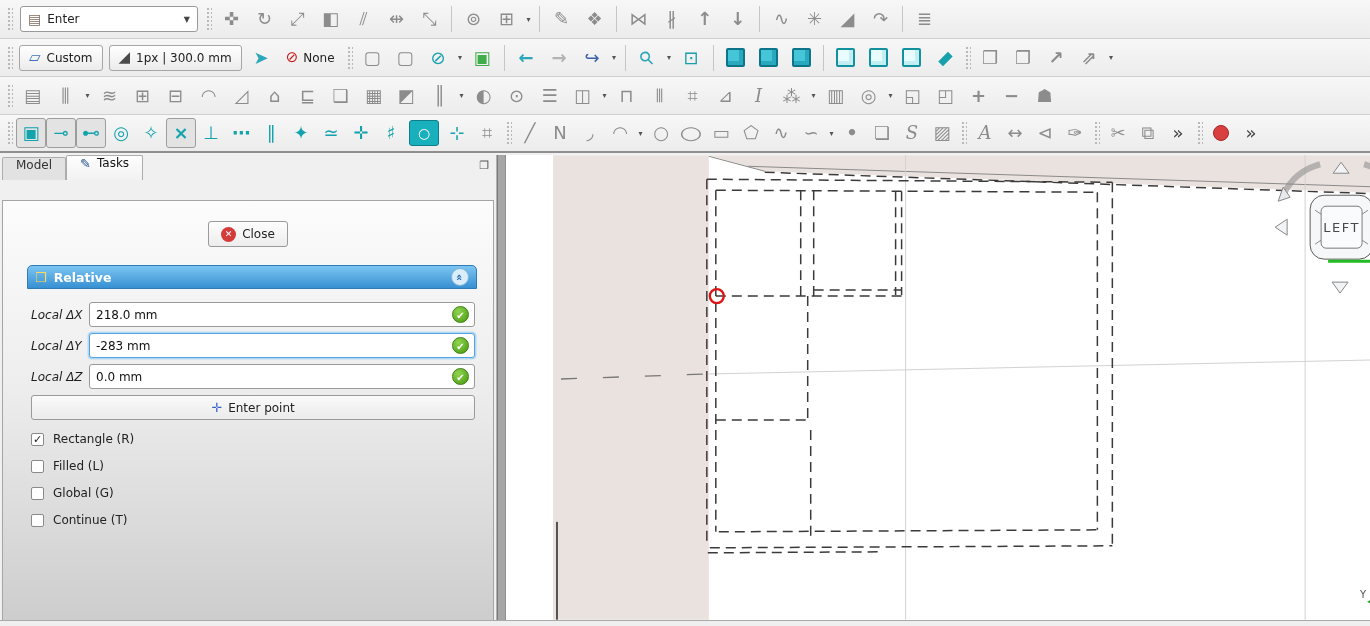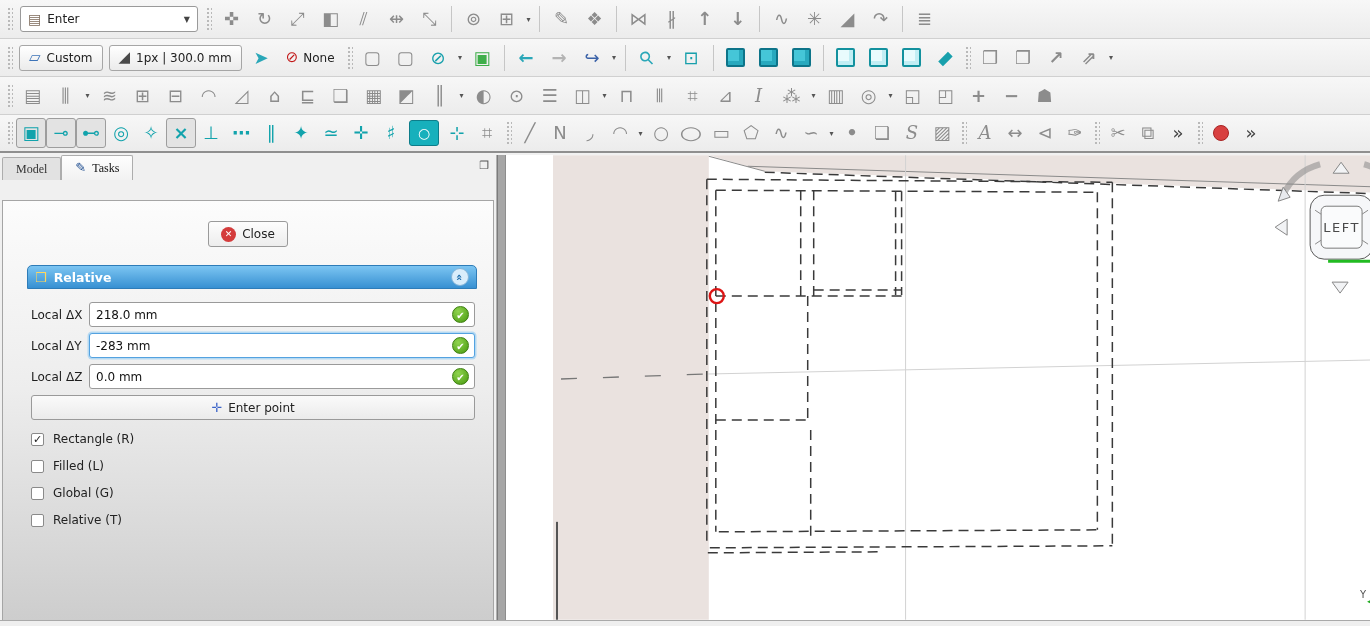--- a/index.html
+++ b/index.html
@@ -43,22 +43,22 @@
         box-shadow:inset -4px -4px 0 #28a9be;}
   .cube.wire{background:#e8fbfd;box-shadow:inset -4px -4px 0 #c2eef4;border:2px solid #13919e;}
   .reddot{width:14px;height:14px;border-radius:50%;background:#d84040;border:1px solid #a82424;}
   
   #panel{position:absolute;left:0;top:155px;width:497px;height:465px;background:#f0f0f0;
          border-right:1px solid #b0b0b0;box-sizing:border-box;}
   .cv-title{padding:4px 8px 2px 9px;color:#1d1d1d;}
   #dockico{position:absolute;right:7px;top:4px;color:#555;font-size:11px;}
   #tabs{display:flex;margin-left:2px;align-items:flex-end;height:25px;}
   .tab{height:23px;padding:0 13px;border:1px solid #adadad;border-bottom:none;
-       background:#e2e2e2;display:flex;align-items:center;gap:6px;border-radius:2px 2px 0 0;
-       box-sizing:border-box;color:#333;font-family:Liberation Serif, serif;}
+       background:#e2e2e2;display:flex;gap:6px;border-radius:2px 2px 0 0;
+       box-sizing:border-box;color:#333;}
   .tab.active{background:linear-gradient(#fefefe,#f2f2f2);height:25px;z-index:2;color:#111;}
   .tab .ticon{color:#1d4c8f;font-size:13px;}
   .pane{position:absolute;top:45px;left:2px;right:2px;bottom:0;border:1px solid #a5a5a5;
         border-bottom:none;background:linear-gradient(180deg,#fcfcfc 0%,#ededed 45%,#cdcdcd 100%);
         box-sizing:border-box;}
   .closebtn{width:78px;height:24px;margin:20px auto 0;border:1px solid #9a9a9a;border-radius:3px;
             background:linear-gradient(#fdfdfd,#ededed);display:flex;align-items:center;
             justify-content:center;gap:6px;}
   .xico{width:15px;height:15px;border-radius:50%;background:#d43c3c;color:#fff;font-size:9px;
         line-height:15px;text-align:center;font-weight:bold;}
@@ -66,21 +66,21 @@
              background:linear-gradient(#7cc5f2,#3790d2);display:flex;align-items:center;
              gap:7px;padding:0 7px;box-sizing:border-box;}
   .sect-title{color:#fff;font-weight:bold;font-size:12.5px;}
   .rectico{color:#ffd75e;font-size:13px;}
   .collapse{margin-left:auto;width:16px;height:16px;border-radius:50%;background:#d9edfb;
             border:1px solid #7fb2d8;color:#1d6cab;display:flex;align-items:center;
             justify-content:center;font-size:11px;font-weight:bold;}
   .collapse span{transform:rotate(90deg);display:inline-block;}
   #fields{margin-top:13px;}
   .frow{display:flex;align-items:center;margin:0 18px 6px 28px;}
-  .flabel{width:58px;flex:none;color:#1d1d1d;}
+  .flabel{width:58px;flex:none;color:#1d1d1d;font-style:italic;}
   .fbox{flex:1;height:25px;border:1px solid #9a9a9a;border-radius:3px;background:#fff;
         position:relative;display:flex;align-items:center;box-sizing:border-box;}
   .fbox.focused{border:1px solid #54a2e0;box-shadow:0 0 0 1.5px #b5d9f2;}
   .finput{border:none;outline:none;flex:1;font:12px "DejaVu Sans",sans-serif;
           padding:0 26px 0 6px;background:transparent;color:#111;min-width:0;}
   .chkicon{position:absolute;right:5px;top:3px;width:17px;height:17px;border-radius:50%;
            background:radial-gradient(circle at 35% 30%,#90d44f,#47990f);border:1px solid #3c7e10;
            color:#fff;font-size:10px;line-height:17px;text-align:center;box-sizing:border-box;}
   .enterbtn{margin:5px 18px 0 28px;height:23px;border:1px solid #9a9a9a;border-radius:3px;
             background:linear-gradient(#fafafa,#ebebeb);display:flex;align-items:center;
@@ -554,21 +554,21 @@
         <div class="chk">
           <span class="cb"></span>
           <span class="cblabel">Filled (L)</span>
         </div>
         <div class="chk">
           <span class="cb"></span>
           <span class="cblabel">Global (G)</span>
         </div>
         <div class="chk">
           <span class="cb"></span>
-          <span class="cblabel">Relative (T)</span>
+          <span class="cblabel">Continue (T)</span>
         </div>
       </div>
   </div>
 </div>
 
 <div id="splitter"></div>
 
 <div id="vp">
   <svg width="864" height="465" viewBox="0 0 865 465" xmlns="http://www.w3.org/2000/svg">
     <g id="plan">

